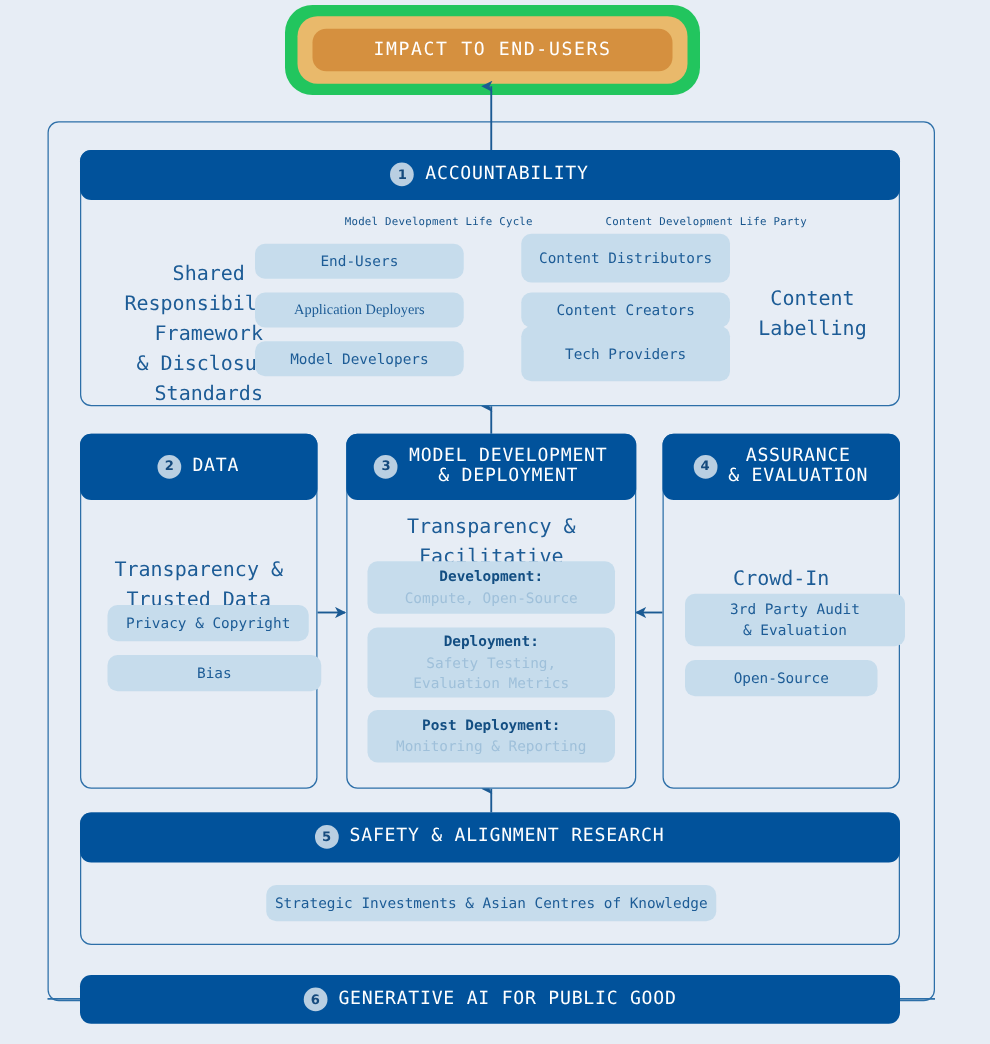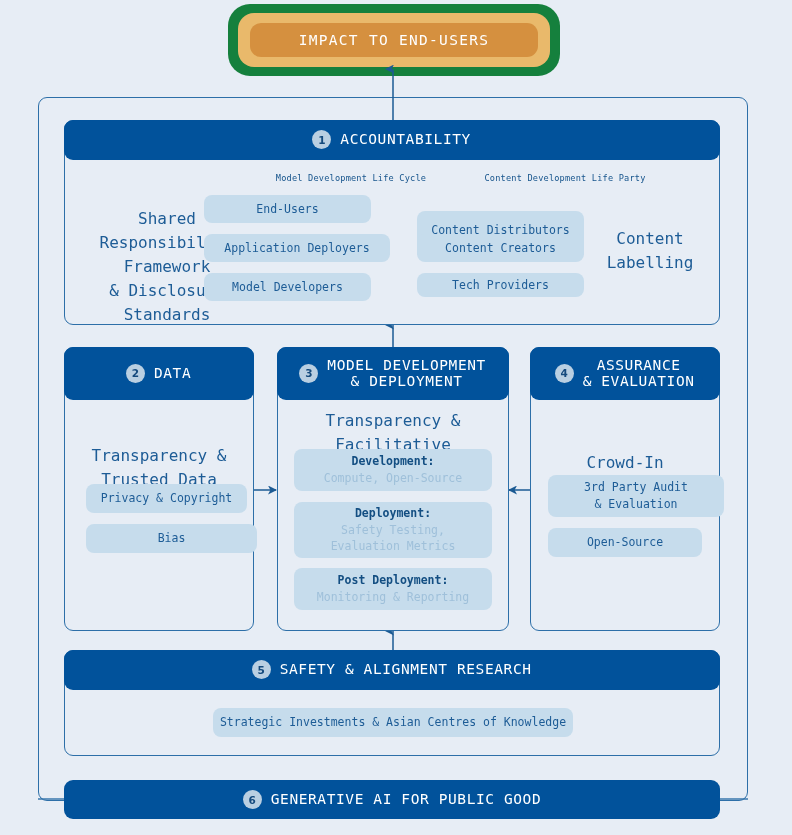--- a/index.html
+++ b/index.html
@@ -9,21 +9,21 @@
     font-family:"DejaVu Sans Mono","Liberation Mono",monospace;
     color:#1d5c96;
     position:relative;
     overflow:hidden;
   }
   .canvas{position:absolute;left:0;top:0;width:792px;height:835px;}
 
   
   .impact-outer{
     position:absolute;left:228px;top:4px;width:332px;height:72px;
-    background:#15803d;border-radius:22px;
+    background:#22c55e;border-radius:22px;
   }
   .impact-mid{
     position:absolute;left:10px;top:9px;right:10px;bottom:9px;
     background:#e9b96b;border-radius:16px;
   }
   .impact-inner{
     position:absolute;left:12px;top:10px;right:12px;bottom:10px;
     background:#d5903f;border-radius:11px;
     display:flex;align-items:center;justify-content:center;
   }
@@ -159,34 +159,34 @@
 Framework
 &amp; Disclosure
 Standards</div>
 
     <div class="plaintext" style="left:520px;top:106px;width:130px;">Content
 Labelling</div>
 
     <div class="pill" style="position:absolute;left:139px;top:74px;width:167px;height:28px;">
       <span>End-Users</span>
     </div>
-    <div class="pill" style="position:absolute;left:139px;top:113px;width:186px;height:28px;">
+    <div class="pill" style="position:absolute;left:139px;top:113px;width:167px;height:28px;font-family:Liberation Serif, serif;">
       <span>Application Deployers</span>
     </div>
     <div class="pill" style="position:absolute;left:139px;top:152px;width:167px;height:28px;">
       <span>Model Developers</span>
     </div>
 
-    <div class="pill" style="position:absolute;left:352px;top:90px;width:167px;height:39px;">
+    <div class="pill" style="position:absolute;left:352px;top:66px;width:167px;height:39px;">
       <span>Content Distributors</span>
     </div>
     <div class="pill" style="position:absolute;left:352px;top:113px;width:167px;height:28px;">
       <span>Content Creators</span>
     </div>
-    <div class="pill" style="position:absolute;left:352px;top:152px;width:167px;height:24px;">
+    <div class="pill" style="position:absolute;left:352px;top:140px;width:167px;height:44px;">
       <span>Tech Providers</span>
     </div>
   </div>
 
   <div class="section" style="left:64px;top:347px;width:190px;height:284px;">
     <div class="bar" style="width:190px;height:53px;">
       <span class="badge">2</span>
       <span class="barlabel">DATA</span>
     </div>
 

